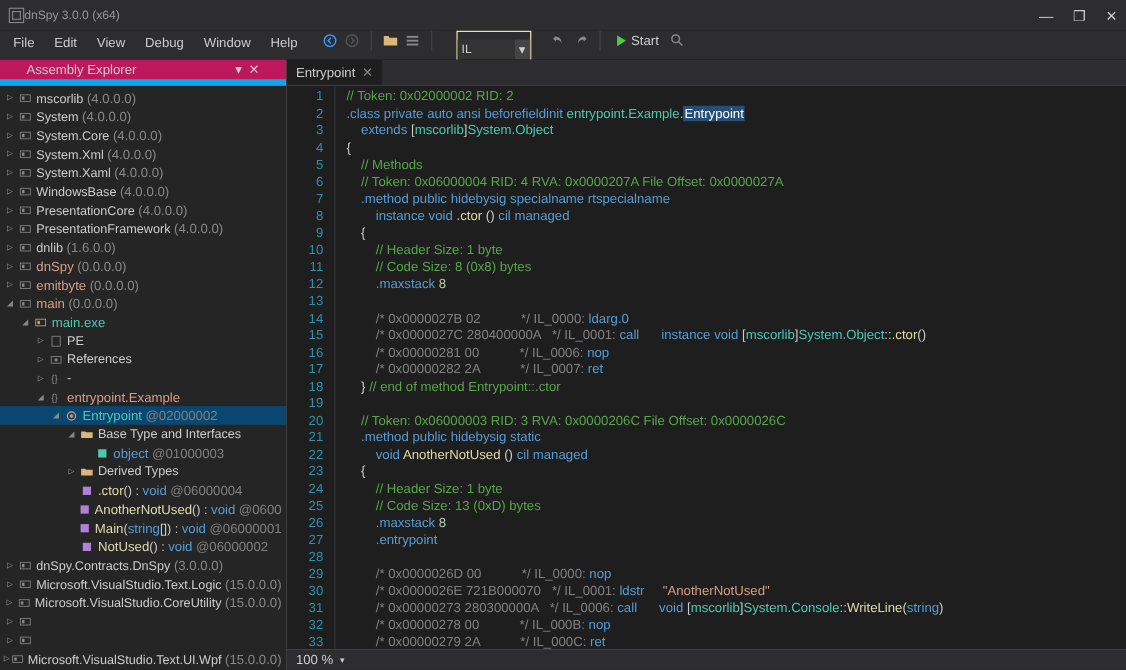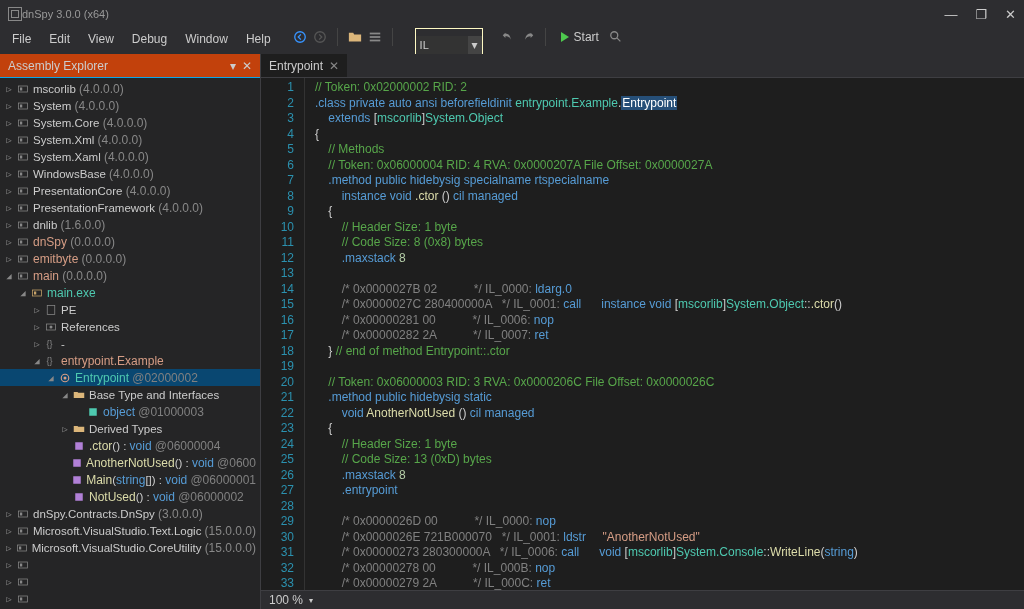--- a/index.html
+++ b/index.html
@@ -14,21 +14,21 @@
 .menubar .m{padding:4px 8px;cursor:pointer}
 .toolbar-sep{width:1px;height:18px;background:#444;margin:0 6px}
 .toolbar-icon{width:18px;height:18px;display:flex;align-items:center;justify-content:center;cursor:pointer}
 .toolbar-icon svg{width:14px;height:14px}
 .il-combo{display:flex;align-items:center;border:1px solid #fef9c3;height:33px;margin:0 14px}
 .il-combo input{background:#333;border:none;color:#ccc;width:52px;padding:0 4px;height:18px;font-size:11px;outline:none}
 .il-combo .dd{width:14px;height:18px;background:#444;display:flex;align-items:center;justify-content:center}
 .start-btn{display:flex;align-items:center;gap:4px;padding:2px 6px;cursor:pointer}
 .body{display:flex;flex:1;overflow:hidden}
 .sidebar{width:261px;background:#252526;border-right:1px solid #3e3e42;display:flex;flex-direction:column}
-.panel-hdr{height:24px;background:#c2410c;display:flex;align-items:center;padding:0 8px;font-size:11px;border-bottom:1px solid #0ea5e9}
+.panel-hdr{height:24px;background:#be185d;display:flex;align-items:center;padding:0 24px;font-size:11px;border-bottom:6px solid #0ea5e9}
 .panel-hdr .spacer{flex:1}
 .panel-hdr .ctrl{cursor:pointer;margin-left:6px;font-size:12px}
 .tree{flex:1;overflow-y:auto;overflow-x:hidden;padding:2px 0}
 .tree-row{display:flex;align-items:center;height:17px;padding-right:4px;white-space:nowrap;cursor:pointer}
 .tree-row.sel{background:#094771;color:#fff}
 .expander{width:14px;display:flex;align-items:center;justify-content:center;color:#888;font-size:9px;font-family:monospace}
 .ticon{width:14px;height:14px;margin-right:3px;display:flex;align-items:center;justify-content:center}
 .ticon svg{width:12px;height:12px}
 .tree-label{font-size:11.5px;color:#ccc}
 .tree-label .ver{color:#888}
@@ -433,20 +433,21 @@
           </span>
         </div>
         <div class="tree-row" style="padding-left: 2px;">
           <span class="expander">▷</span>
           <span class="ticon">
             <svg viewBox="0 0 16 16">
               <rect x="2" y="4" width="12" height="8" fill="none" stroke="#888"></rect>
               <rect x="4" y="6" width="3" height="4" fill="#888"></rect>
             </svg>
           </span>
+          <span class="tree-label">Microsoft.VisualStudio.Text.UI.Wpf <span class="ver">(15.0.0.0)</span></span>
         </div>
         <div class="tree-row" style="padding-left: 2px;">
           <span class="ticon"></span>
           <span class="tree-label">Microsoft.VisualStudio.Language.Intellisense <span class="ver">(15</span></span>
         </div>
       </div>
   </div>
 
   <div class="editor-area">
     <div class="tabs">

